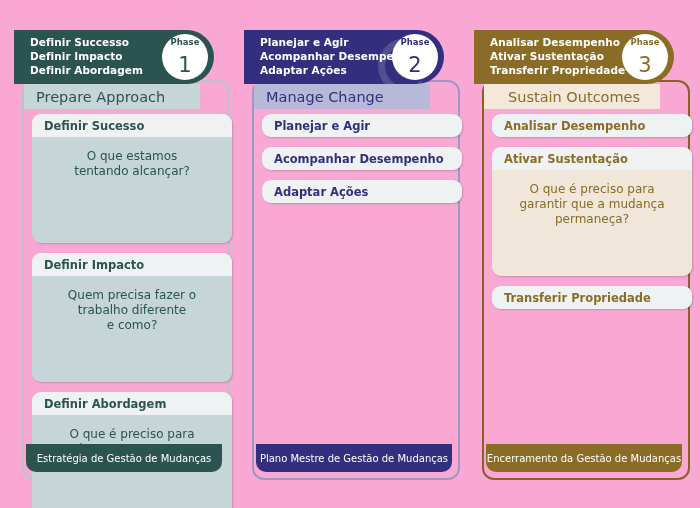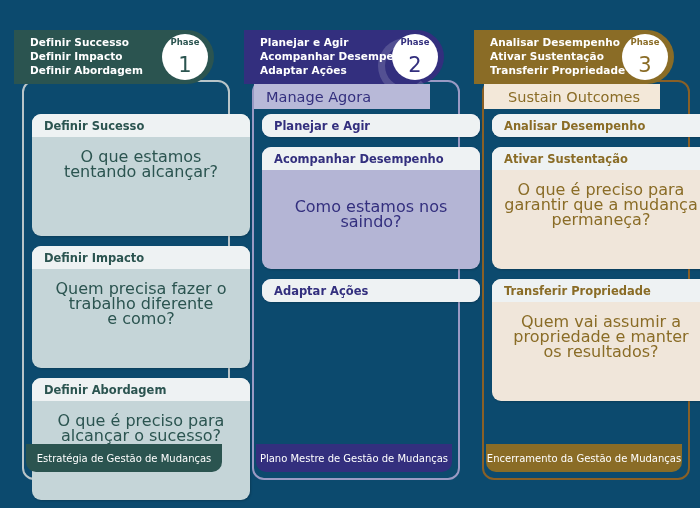--- a/index.html
+++ b/index.html
@@ -12,21 +12,21 @@
     height: 508px;
     font-family: "DejaVu Sans", "Liberation Sans", sans-serif;
     overflow: hidden;
     position: relative;
   }
 
   .board {
     position: relative;
     width: 700px;
     height: 508px;
-    background: #0c4a6e;
+    background: #f9a8d4;
   }
 
   
   .column {
     position: absolute;
     top: 0;
     width: 218px;
     height: 508px;
   }
   .col1 { left: 14px; }
@@ -146,21 +146,21 @@
 
   
   .cards {
     position: absolute;
     left: 18px;
     top: 114px;
     width: 190px;
   }
 
   .card {
-    width: 218px;
+    width: 200px;
     border-radius: 9px;
     overflow: hidden;
     margin-bottom: 10px;
     box-shadow: 1px 1px 2px rgba(0,0,0,0.18);
     background: #c5d5d8;
   }
   .col2 .card { background: #b4b5d5; }
   .col3 .card { background: #f0e6da; }
 
   .card-head {
@@ -168,22 +168,22 @@
     padding: 5px 0 4px 12px;
     font-size: 11.5px;
     font-weight: bold;
     color: #2b5450;
     white-space: nowrap;
   }
   .col2 .card-head { color: #332f7e; }
   .col3 .card-head { color: #8a6c26; }
 
   .card-body {
-    padding: 12px 10px 23px 10px;
-    font-size: 16px;
+    padding: 12px 10px 30px 10px;
+    font-size: 12px;
     line-height: 15px;
     color: #2b5450;
     text-align: center;
   }
   .col2 .card-body { color: #332f7e; }
   .col3 .card-body { color: #8a6c26; }
 
   .card.h1 .card-body { min-height: 64px; }
   .card.h2 .card-body { min-height: 64px; display:flex; align-items:center; justify-content:center; }
 
@@ -221,20 +221,23 @@
     <div class="phase-head">
       <div class="line">Definir Successo</div>
       <div class="line">Definir Impacto</div>
       <div class="line">Definir Abordagem</div>
       <div class="phase-badge">
         <div class="plabel">Phase</div>
         <div class="pnum">1</div>
       </div>
     </div>
 
+    <div class="title-band">
+      <span>Prepare Approach</span>
+    </div>
 
     <div class="cards">
       <div class="card h1">
         <div class="card-head">Definir Sucesso</div>
         <div class="card-body" style="white-space:pre-line">O que estamos
 tentando alcançar?</div>
       </div>
       <div class="card h1">
         <div class="card-head">Definir Impacto</div>
         <div class="card-body" style="white-space:pre-line">Quem precisa fazer o
@@ -261,30 +264,29 @@
       <div class="line">Acompanhar Desempenho</div>
       <div class="line">Adaptar Ações</div>
       <div class="arc"></div>
       <div class="phase-badge">
         <div class="plabel">Phase</div>
         <div class="pnum">2</div>
       </div>
     </div>
 
     <div class="title-band">
-      <span>Manage Agora</span>
+      <span>Manage Change</span>
     </div>
 
     <div class="cards">
       <div class="card h1">
         <div class="card-head">Planejar e Agir</div>
       </div>
       <div class="card h2">
         <div class="card-head">Acompanhar Desempenho</div>
-        <div class="card-body" style="white-space:pre-line">Como estamos nos saindo?</div>
       </div>
       <div class="card h1">
         <div class="card-head">Adaptar Ações</div>
       </div>
     </div>
 
     <div class="footer-bar">
       <span>Plano Mestre de Gestão de Mudanças</span>
     </div>
   </div>
@@ -311,23 +313,20 @@
         <div class="card-head">Analisar Desempenho</div>
       </div>
       <div class="card h1">
         <div class="card-head">Ativar Sustentação</div>
         <div class="card-body" style="white-space:pre-line">O que é preciso para
 garantir que a mudança
 permaneça?</div>
       </div>
       <div class="card h1">
         <div class="card-head">Transferir Propriedade</div>
-        <div class="card-body" style="white-space:pre-line">Quem vai assumir a
-propriedade e manter
-os resultados?</div>
       </div>
     </div>
 
     <div class="footer-bar">
       <span>Encerramento da Gestão de Mudanças</span>
     </div>
   </div>
 
 </div>
 

